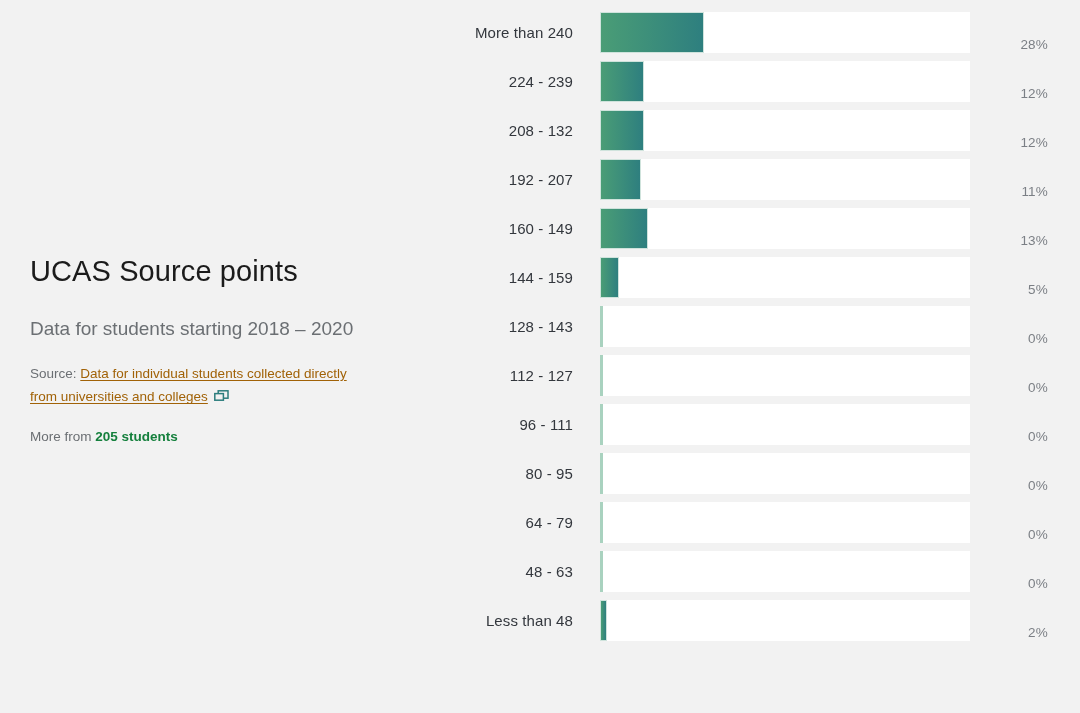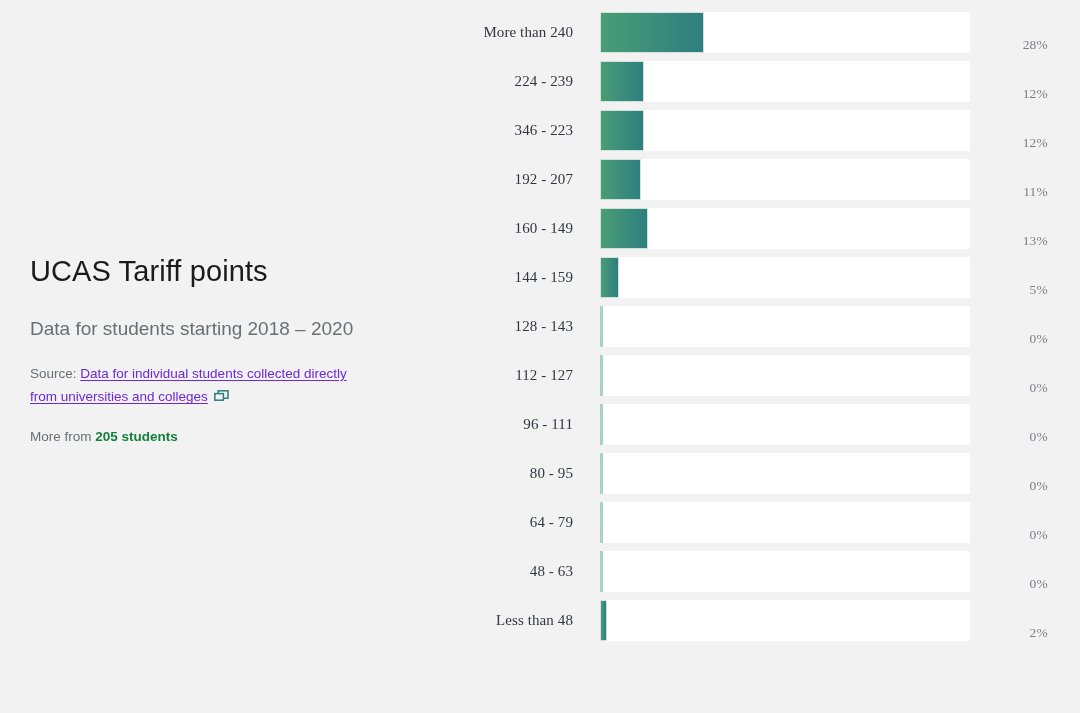--- a/index.html
+++ b/index.html
@@ -57,21 +57,21 @@
 
   .source-line {
     font-size: 13.5px;
     color: #6b6f73;
     line-height: 1.75;
     margin: 0 0 18px 0;
     max-width: 335px;
   }
 
   .source-link {
-    color: #6d28d9;
+    color: #a16207;
     text-decoration: underline;
     text-underline-offset: 2px;
     cursor: pointer;
   }
 
   .external-icon {
     display: inline-block;
     width: 15px;
     height: 13px;
     position: relative;
@@ -92,21 +92,20 @@
   }
 
   
   .chart-area {
     flex: 1 1 auto;
     position: relative;
     padding: 12px 0 10px 0;
     box-sizing: border-box;
     display: flex;
     flex-direction: column;
-    font-family: Liberation Serif, serif;
   }
 
   .bar-row {
     display: flex;
     align-items: center;
     height: 41px;
     margin-bottom: 8px;
   }
   .bar-row:last-child { margin-bottom: 0; align-items: center; }
 
@@ -159,21 +158,21 @@
     margin-top: 24px;
   }
 </style>
 </head>
 <body>
 
 <div class="page">
 
   <div class="info-panel">
     <div class="info-inner">
-      <h1 class="chart-title">UCAS Tariff points</h1>
+      <h1 class="chart-title">UCAS Source points</h1>
 
       <p class="meta-line">Data for students starting 2018 – 2020</p>
 
       <p class="source-line">
         <span>Source:</span>
         <span class="source-link">Data for individual students collected directly from universities and colleges</span><span class="external-icon">
           <svg width="15" height="13" viewBox="0 0 15 13" xmlns="http://www.w3.org/2000/svg">
             <rect x="4.2" y="0.8" width="9.8" height="7.4" fill="none" stroke="#2c7d7d" stroke-width="1.5"></rect>
             <rect x="0.8" y="3.6" width="8.6" height="6.6" fill="#f2f2f2" stroke="#2c7d7d" stroke-width="1.5"></rect>
           </svg>
@@ -198,21 +197,21 @@
       </div>
       <div class="bar-row">
         <div class="row-label">224 - 239</div>
         <div class="bar-track">
           <div class="bar-zero-tick"></div>
           <div class="bar-fill" style="width: 12%;"></div>
         </div>
         <div class="row-value">12%</div>
       </div>
       <div class="bar-row">
-        <div class="row-label">346 - 223</div>
+        <div class="row-label">208 - 132</div>
         <div class="bar-track">
           <div class="bar-zero-tick"></div>
           <div class="bar-fill" style="width: 12%;"></div>
         </div>
         <div class="row-value">12%</div>
       </div>
       <div class="bar-row">
         <div class="row-label">192 - 207</div>
         <div class="bar-track">
           <div class="bar-zero-tick"></div>

